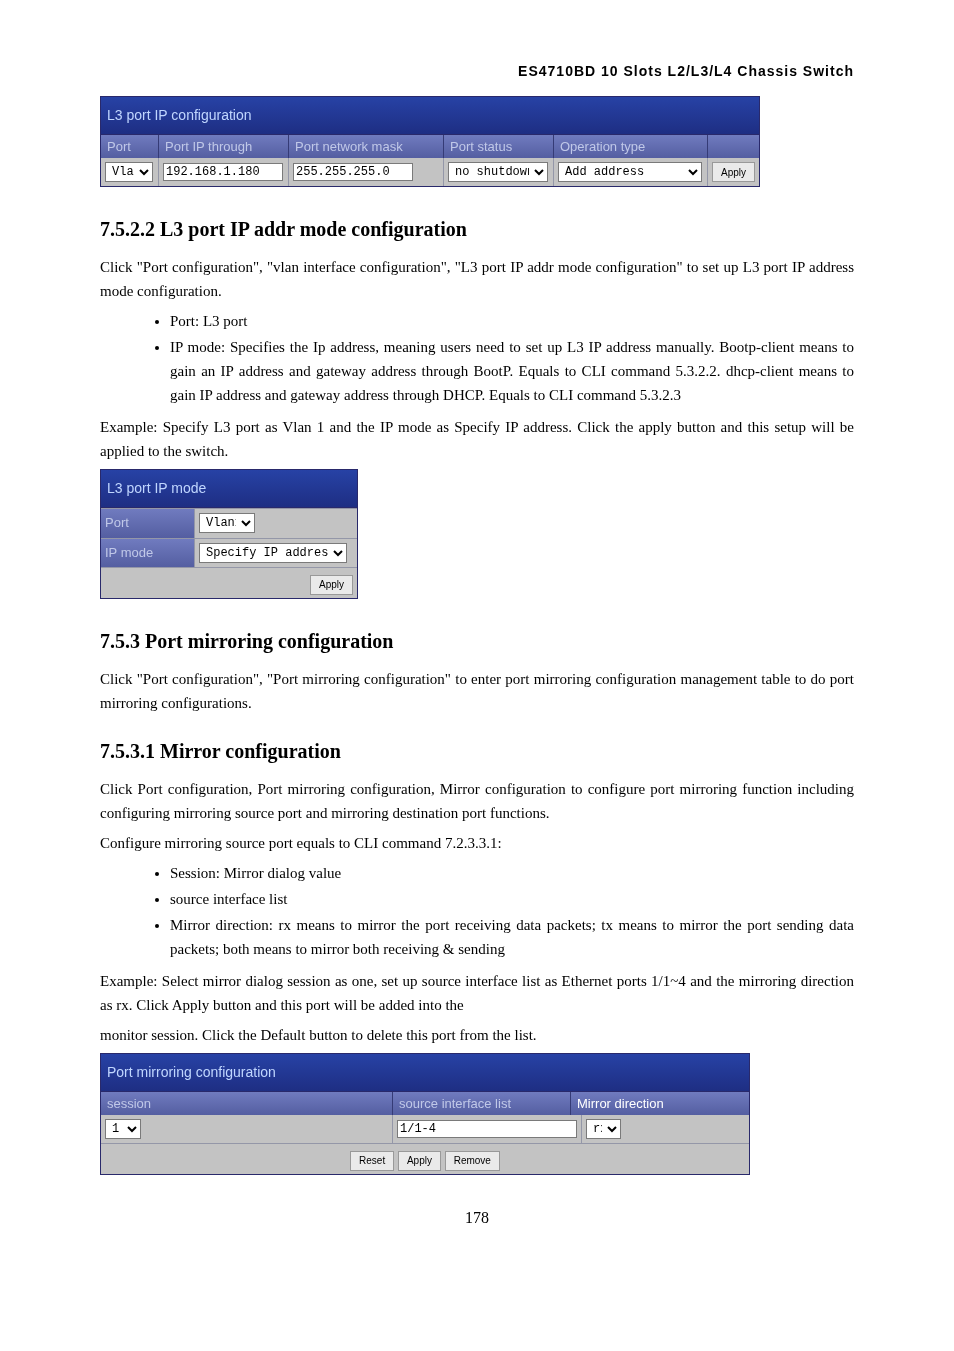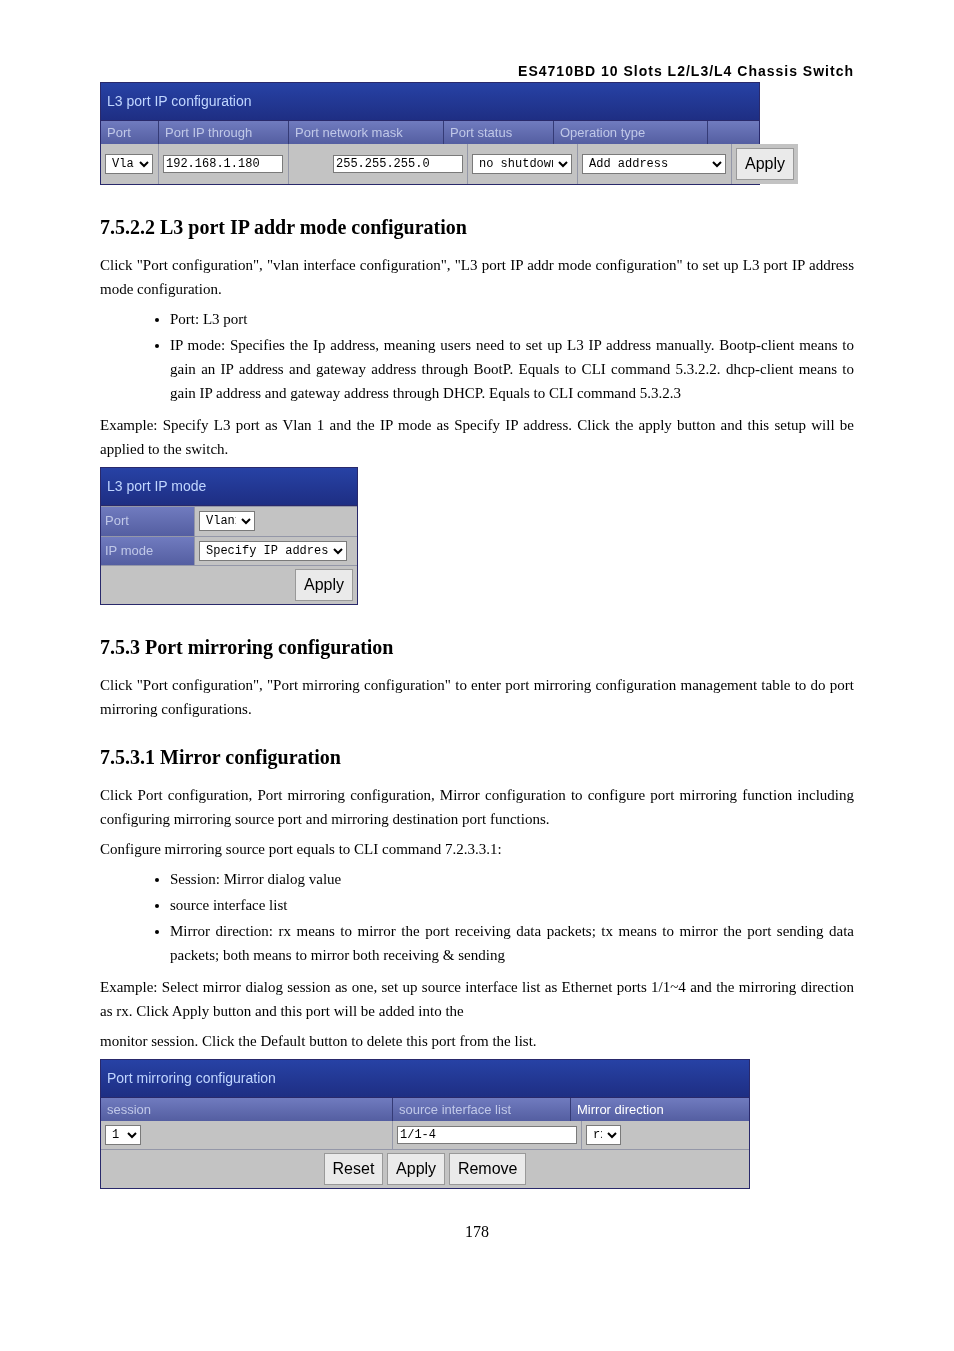--- a/index.html
+++ b/index.html
@@ -11,20 +11,21 @@
     color: #000;
     background: #fff;
     width: 954px;
     line-height: 1.6;
   }
   .page-header {
     font-family: Arial, sans-serif;
     font-weight: bold;
     text-align: right;
     font-size: 14px;
+    margin-bottom: 14px;
     letter-spacing: 1px;
   }
   h2.section-h2 {
     font-family: "Times New Roman", serif;
     font-weight: bold;
     font-size: 20px;
     margin: 26px 0 10px 0;
   }
   h2.sub-h2 {
     font-family: "Times New Roman", serif;
@@ -85,25 +86,25 @@
     font-family: "Courier New", monospace;
     font-size: 12px;
     background: #fff;
     border: 1px solid #7a7a7a;
     height: 18px;
     padding: 0 2px;
   }
   select.faux-select { height: 20px; }
   button.faux-button {
     font-family: Verdana, Arial, sans-serif;
-    font-size: 16px;
+    font-size: 10px;
     background: #EAEAEA;
     border: 1px solid #999;
     padding: 1px 8px;
-    height: 32px;
+    height: 20px;
     cursor: pointer;
   }
   
   .t1 .c1 { flex: 0 0 58px; }
   .t1 .c2 { flex: 0 0 130px; }
   .t1 .c3 { flex: 0 0 155px; }
   .t1 .c4 { flex: 0 0 110px; }
   .t1 .c5 { flex: 0 0 154px; }
   .t1 .c6 { flex: 1 1 auto; }
   .t1 { width: 660px; }
@@ -153,21 +154,21 @@
   <div class="panel-data-row">
     <div class="cell c1">
       <select class="faux-select" style="width:48px">
         <option>Vlan1</option>
       </select>
     </div>
     <div class="cell c2">
       <input class="faux-input" style="width: 120px;" value="192.168.1.180">
     </div>
     <div class="cell c3">
-      <input class="faux-input" style="width: 130px; margin-left: 40px;" value="255.255.255.0">
+      <input class="faux-input" style="width: 120px;" value="255.255.255.0">
     </div>
     <div class="cell c4">
       <select class="faux-select" style="width:100px">
         <option>no shutdown</option>
       </select>
     </div>
     <div class="cell c5">
       <select class="faux-select" style="width:144px">
         <option>Add address</option>
       </select>

